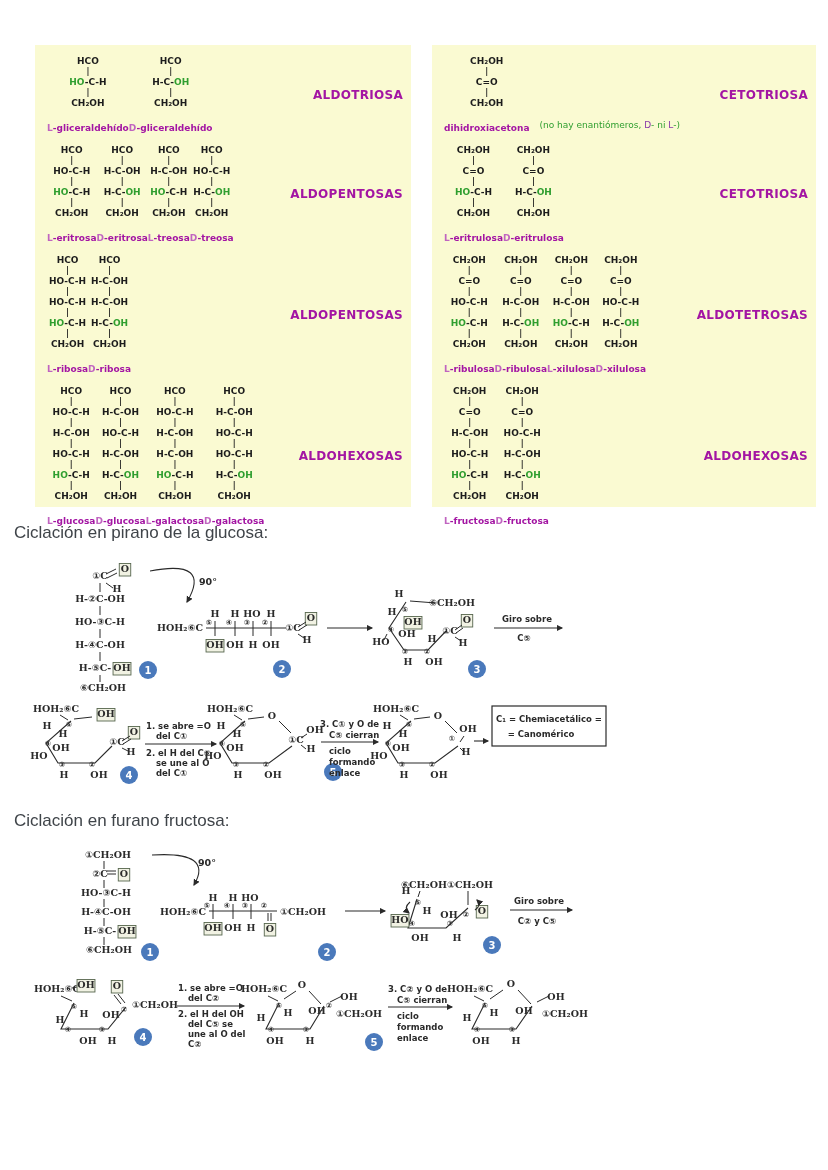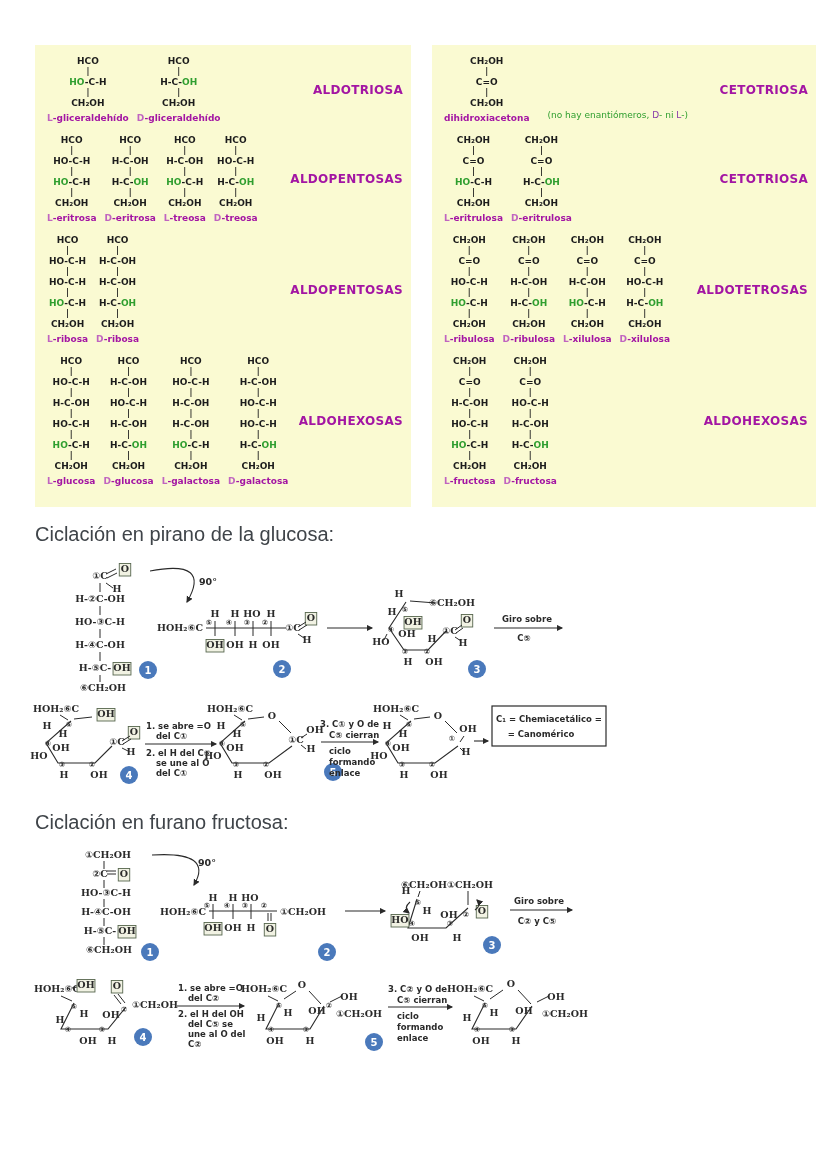--- a/index.html
+++ b/index.html
@@ -2,36 +2,36 @@
 <html><head>
 <meta charset="utf-8">
 <style>
   html,body{margin:0;padding:0}
   body{width:828px;height:1170px;background:#ffffff;position:relative;overflow:hidden;
        font-family:"DejaVu Sans",sans-serif;}
   .panel{position:absolute;background:#fafad2;box-sizing:border-box;padding:10px 8px 8px 12px;}
   .panel-left{left:35px;top:45px;width:376px;height:462px;}
   .panel-right{left:432px;top:45px;width:384px;height:462px;}
   .prow{display:flex;align-items:center;margin-bottom:10px;}
-  .mols{display:flex;gap:8px;align-items:flex-end;flex:1;min-width:0;}
+  .mols{display:flex;align-items:flex-end;flex:1;min-width:0;}
   .mol{display:flex;flex-direction:column;align-items:center;font-weight:bold;font-size:9px;
        color:#1c1c1c;white-space:nowrap;}
   .fl{line-height:13px;}
   .vb{line-height:8px;font-size:8px;}
-  .mname{margin-top:3px;font-size:9px;line-height:11px;}
+  .mname{margin-top:13px;font-size:9px;line-height:11px;}
   .g{color:#2f9e2f;}
   .pfx{color:#c064c0;}
   .nm{color:#a315a3;}
   .n{color:#2f9e2f;}
   .v{color:#8636a8;}
   .plabel{font-size:12px;font-weight:bold;color:#a315a3;white-space:nowrap;margin-left:auto;
           padding-left:3px;letter-spacing:.3px;}
   .note{font-size:9px;font-weight:normal;margin-left:10px;margin-bottom:4px;white-space:nowrap;}
-  .heading{position:absolute;left:35px;font-family:"Liberation Sans",sans-serif;
-           font-size:20px;color:#3f4449;}
+  .heading{position:absolute;left:14px;font-family:"Liberation Sans",sans-serif;
+           font-size:17px;color:#3f4449;}
   svg.fig{position:absolute;left:0;width:828px;display:block;}
 </style>
 </head>
 <body>
 
 <div class="panel panel-left">
     <div class="prow">
       <div class="mols">
         <div class="mol">
           <div class="fl"><span>HCO</span></div>

